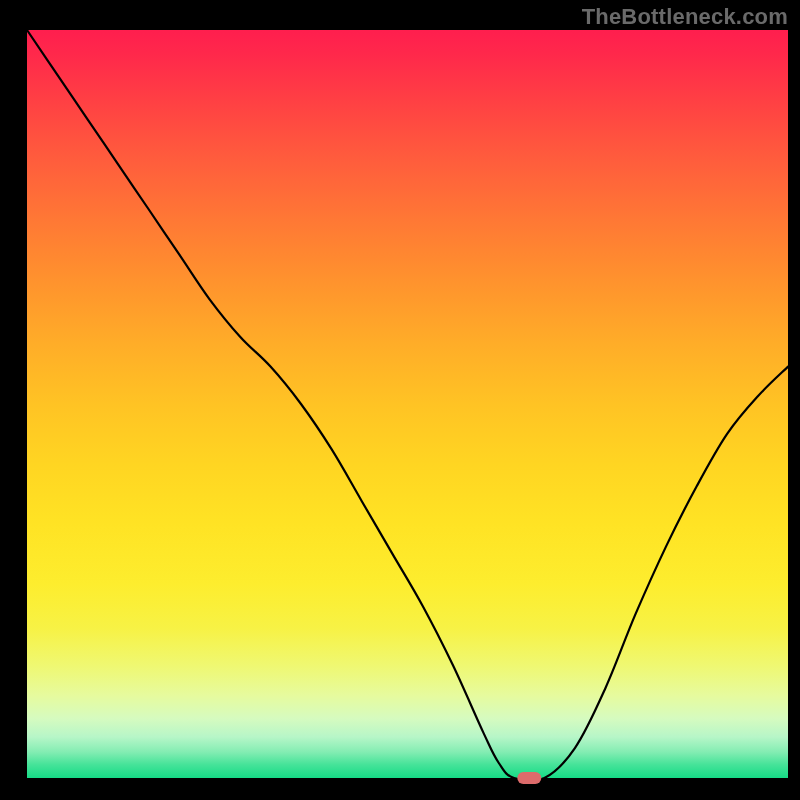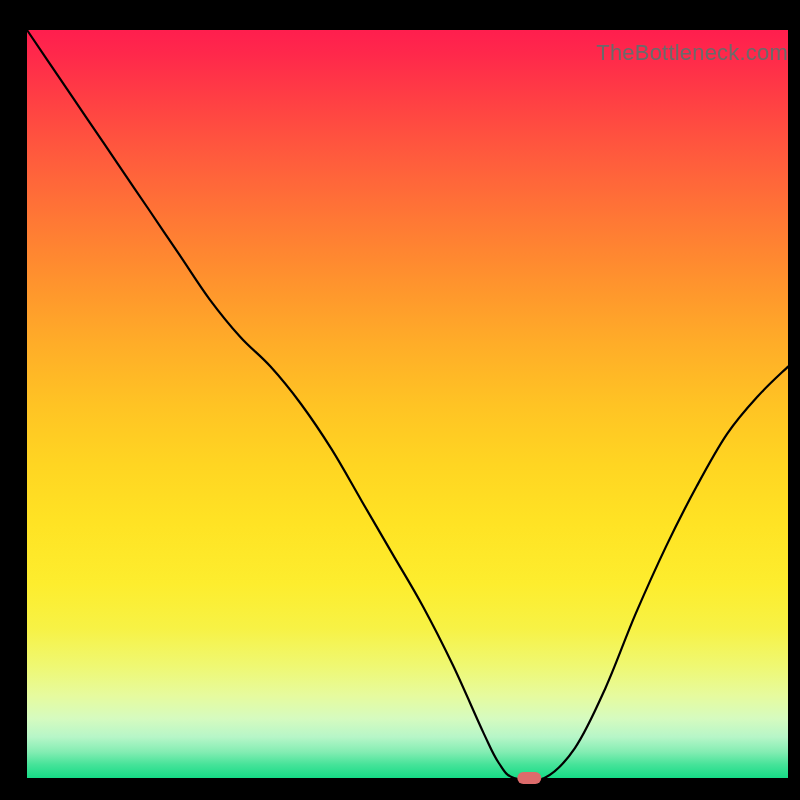--- a/index.html
+++ b/index.html
@@ -15,25 +15,24 @@
     position: relative;
     width: 800px;
     height: 800px;
   }
   .watermark {
     position: absolute;
     top: 4px;
     right: 12px;
     color: #6a6a6a;
     font-size: 22px;
-    font-weight: 400;
+    font-weight: 700;
     letter-spacing: 0.2px;
     z-index: 20;
     user-select: none;
-    margin-top: 36px;
   }
   svg.plot {
     position: absolute;
     left: 0;
     top: 0;
     width: 800px;
     height: 800px;
     display: block;
   }
 </style>

